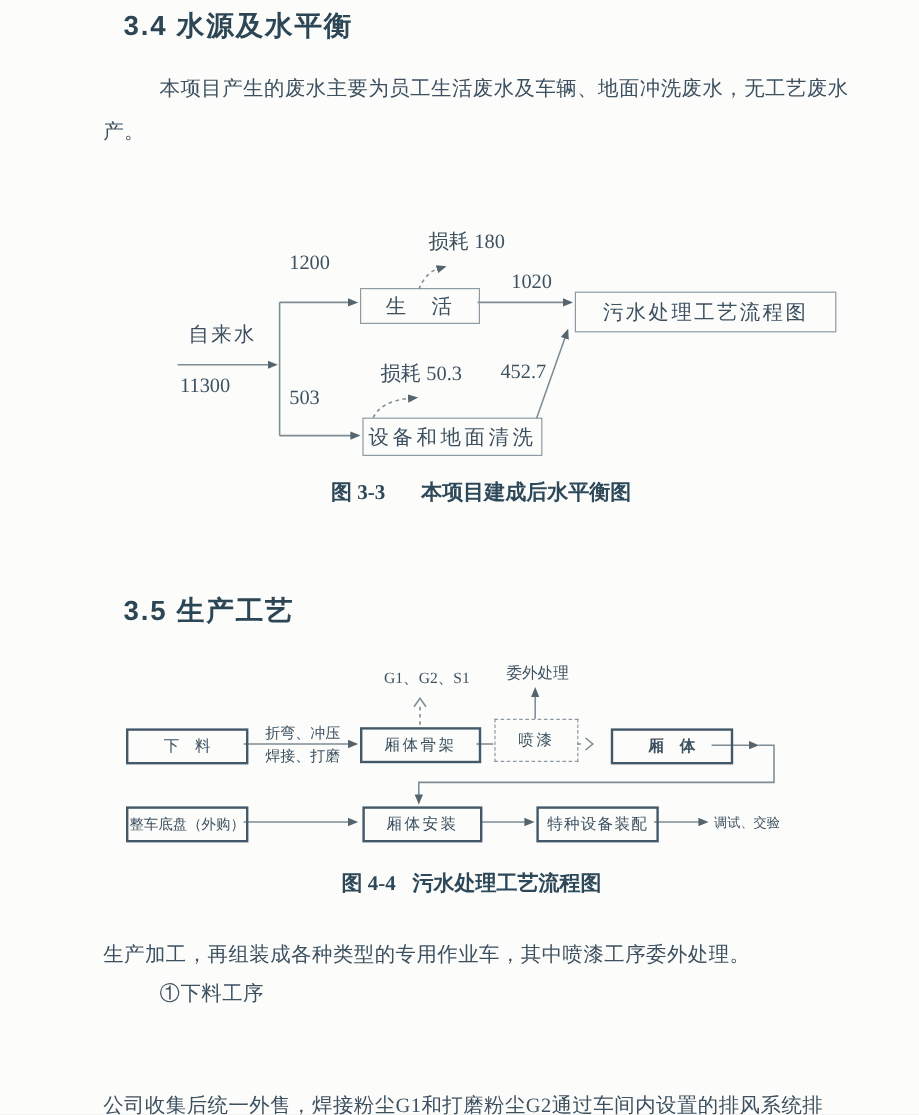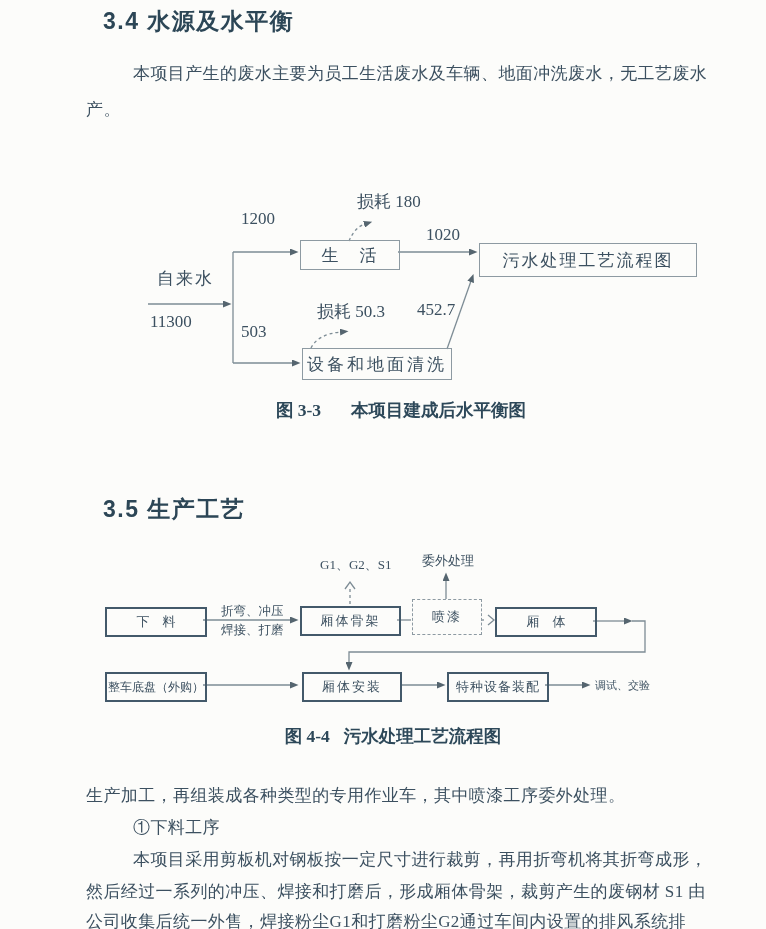--- a/index.html
+++ b/index.html
@@ -110,28 +110,26 @@
 
   <div class="small-lbl" style="left:320px;top:556px;">G1、G2、S1</div>
   <div class="small-lbl" style="left:422px;top:552px;">委外处理</div>
   <div class="small-lbl" style="left:221px;top:603px;width:62px;text-align:center;font-size:12.5px;">折弯、冲压</div>
   <div class="small-lbl" style="left:221px;top:622px;width:62px;text-align:center;font-size:12.5px;">焊接、打磨</div>
   <div class="small-lbl" style="left:595px;top:678px;font-size:11px;">调试、交验</div>
 
   <div class="fbox ls2" style="left:300px;top:606px;width:97px;height:26px;">厢体骨架</div>
   <div class="fbox" style="left:105px;top:607px;width:98px;height:26px;">下　料</div>
   <div class="fbox-dashed ls2" style="left:412px;top:599px;width:68px;height:34px;">喷漆</div>
-  <div class="fbox" style="left:495px;top:607px;width:98px;height:26px;">厢　体</div>
+  <div class="fbox" style="left:509px;top:607px;width:98px;height:26px;font-weight:bold;">厢　体</div>
   <div class="fbox" style="left:105px;top:672px;width:98px;height:26px;font-size:12px;">整车底盘（外购）</div>
   <div class="fbox ls2" style="left:302px;top:672px;width:96px;height:26px;">厢体安装</div>
   <div class="fbox ls1" style="left:447px;top:672px;width:98px;height:26px;">特种设备装配</div>
 
   <div class="caption" style="top:724px;padding-left:10px;">
     <span>图 4-4</span><span class="gap-narrow"></span><span>污水处理工艺流程图</span>
   </div>
 
   <div class="body-line" style="left:86px;top:784px;">生产加工，再组装成各种类型的专用作业车，其中喷漆工序委外处理。</div>
   <div class="body-line" style="left:133px;top:816px;">①下料工序</div>
-  <div class="body-line" style="left:133px;top:848px;">本项目采用剪板机对钢板按一定尺寸进行裁剪，再用折弯机将其折弯成形，</div>
-  <div class="body-line" style="left:86px;top:880px;">然后经过一系列的冲压、焊接和打磨后，形成厢体骨架，裁剪产生的废钢材 S1 由</div>
   <div class="body-line" style="left:86px;top:910px;">公司收集后统一外售，焊接粉尘G1和打磨粉尘G2通过车间内设置的排风系统排</div>
 
 </div>
 
 </body></html>

